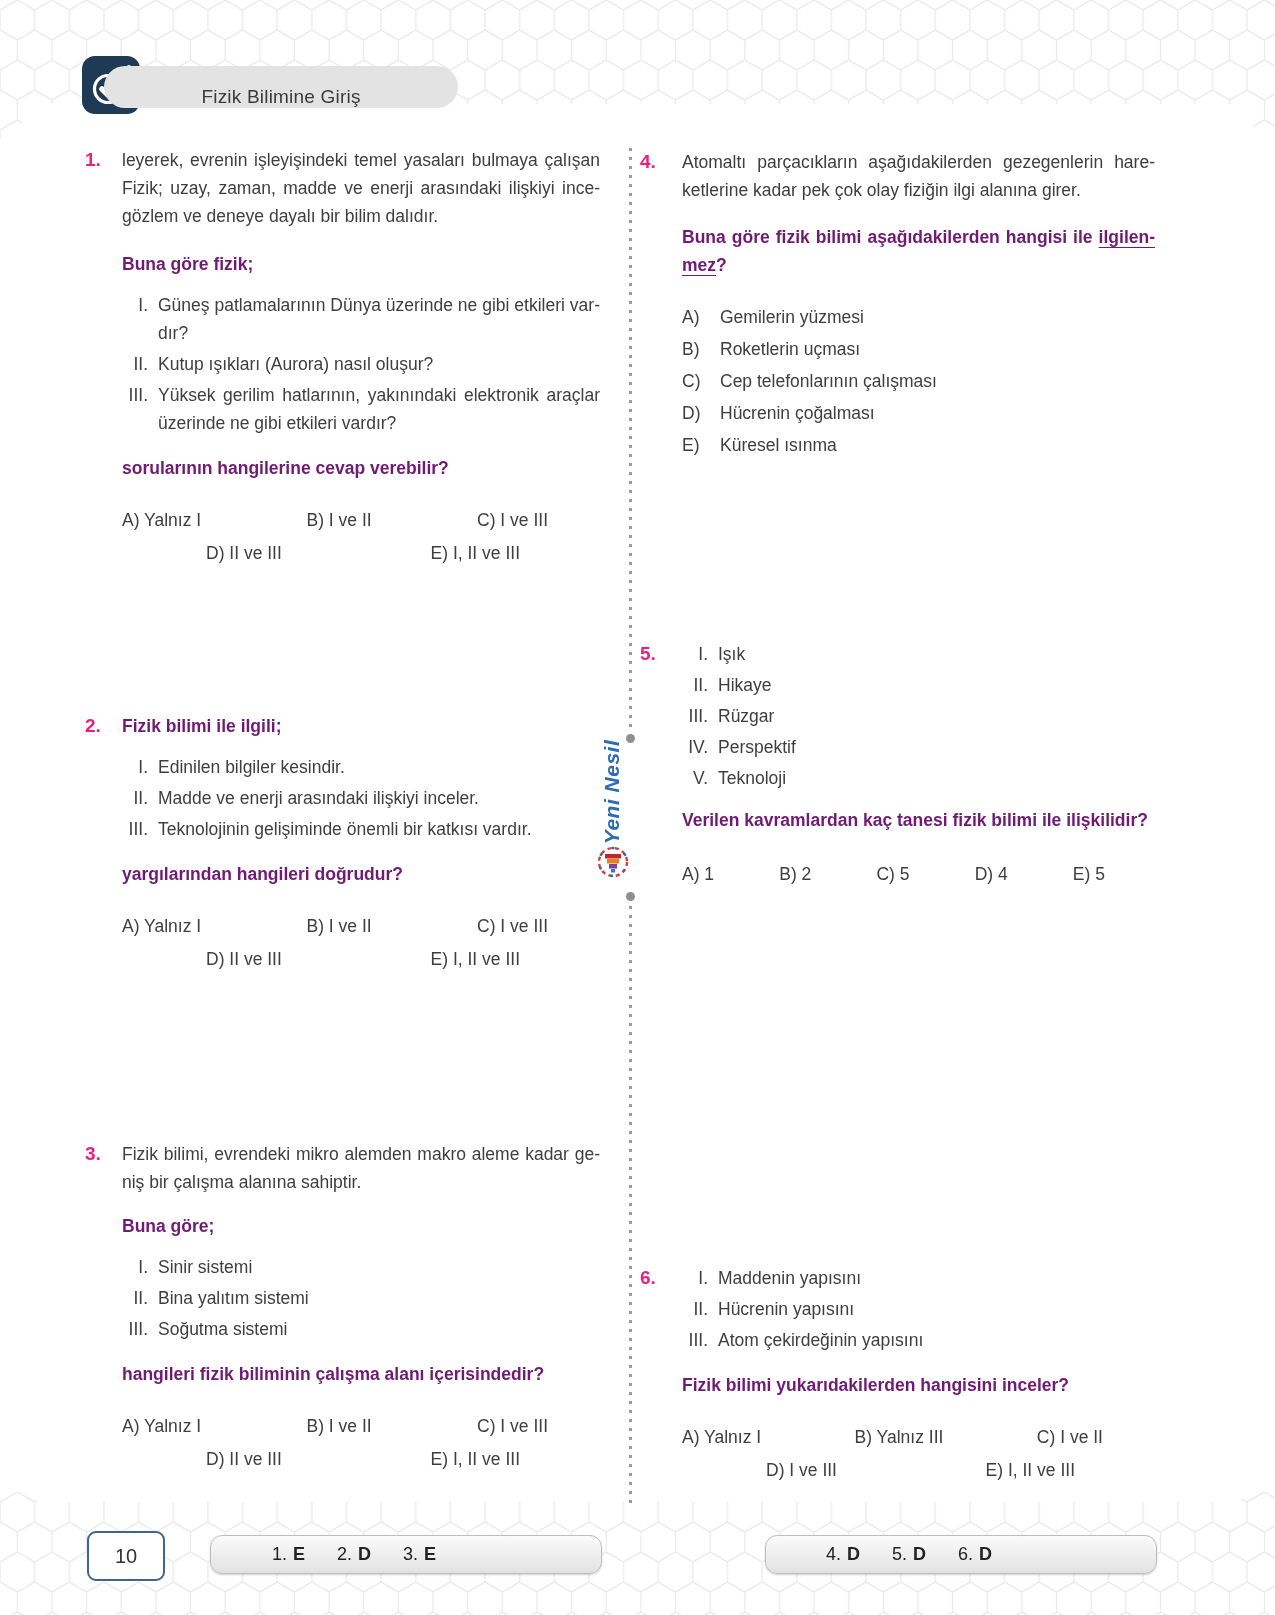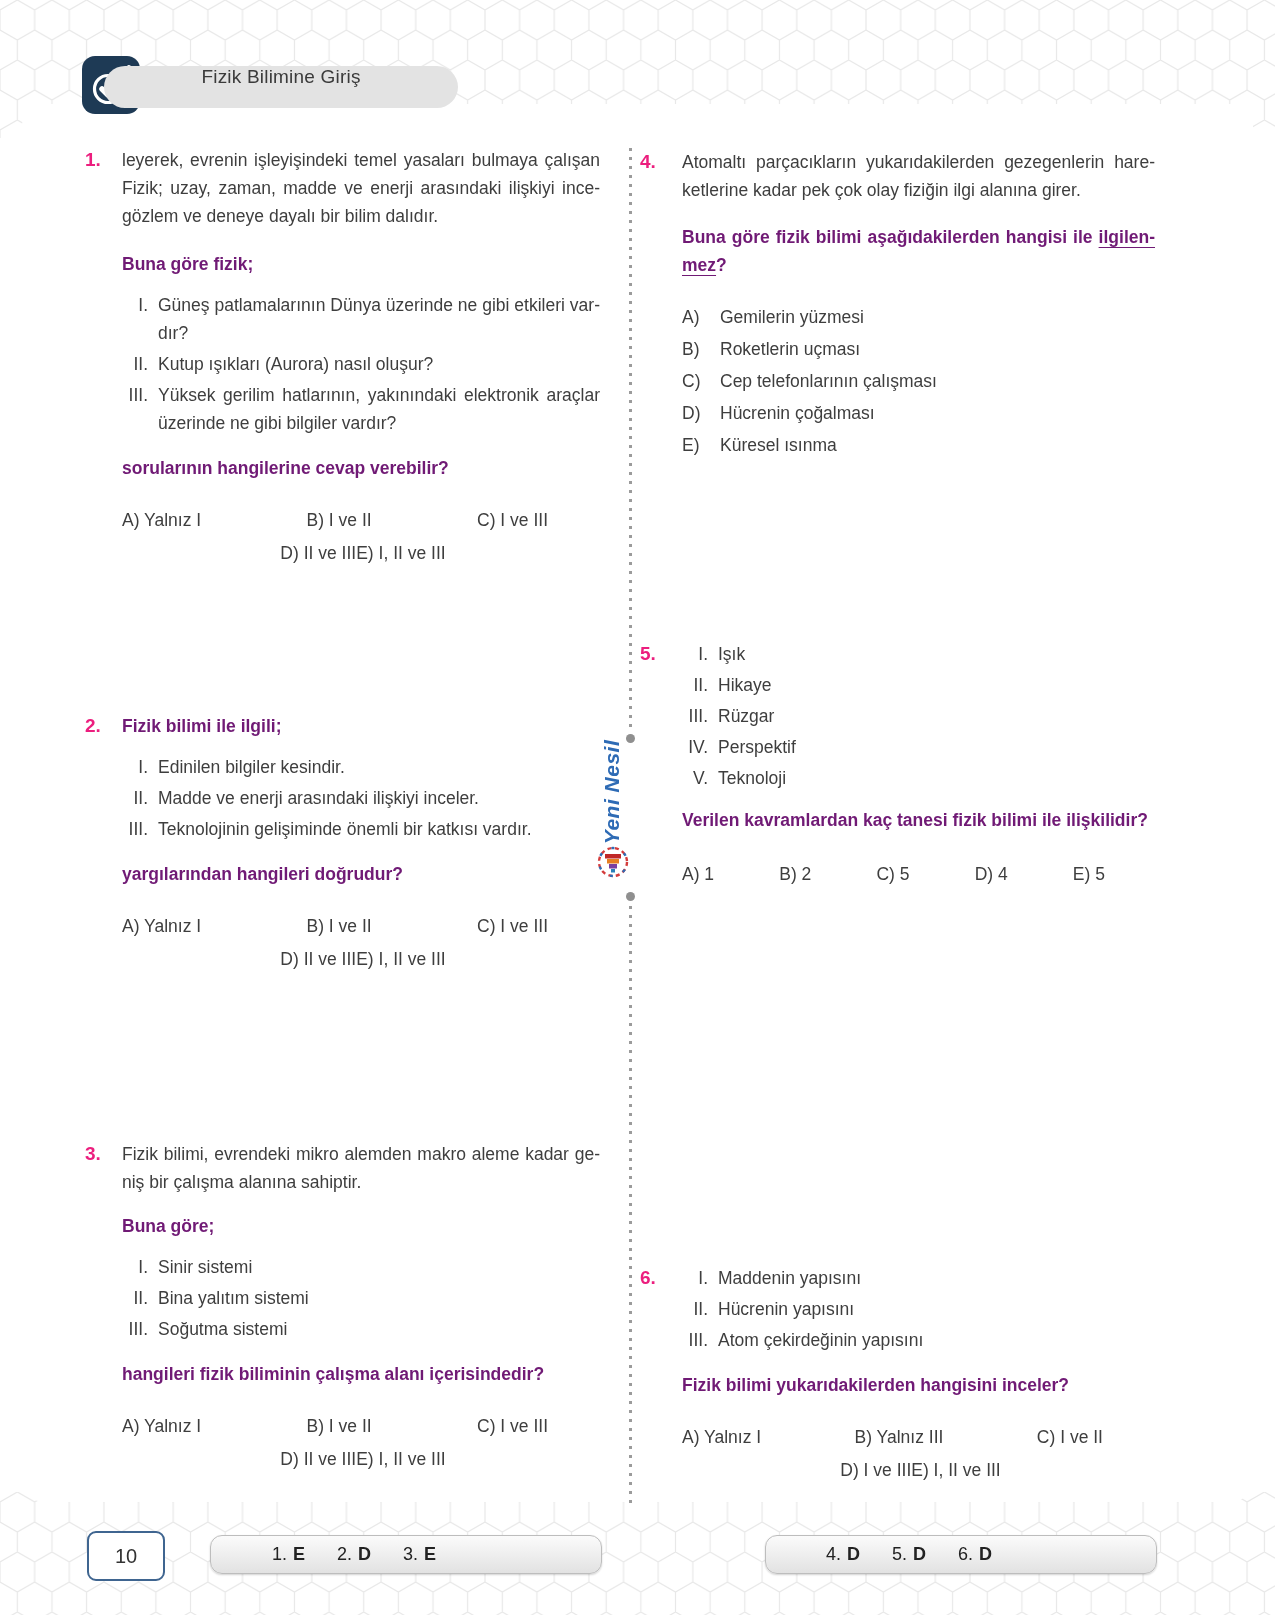--- a/index.html
+++ b/index.html
@@ -5,21 +5,21 @@
   html,body { margin:0; padding:0; background:#fff; }
   .page { position:relative; width:1275px; height:1615px; background:#ffffff; overflow:hidden;
           font-family:"Liberation Sans", sans-serif; color:#3e3e3e; }
   .hexband { position:absolute; left:0; }
   .card { position:absolute; left:22px; top:104px; width:1231px; height:1398px;
           background:#ffffff; border-radius:22px; }
 
   
   .chapter-icon { position:absolute; left:82px; top:56px; width:58px; height:58px; }
   .chapter-bar { position:absolute; left:104px; top:66px; width:354px; height:42px;
-                 background:#e3e3e3; border-radius:21px; display:flex; align-items:flex-start;
+                 background:#e3e3e3; border-radius:21px; display:flex; align-items:flex-end;
                  justify-content:center; font-size:19px; color:#3b3b3b; letter-spacing:.2px; }
 
   
   .divseg { position:absolute; left:629px; width:3px;
             background:repeating-linear-gradient(to bottom,#9b9b9b 0 3px,transparent 3px 9px); }
   .seg1 { top:148px; height:584px; }
   .seg2 { top:906px; height:600px; }
   .bigdot { position:absolute; left:626px; width:9px; height:9px; border-radius:50%; background:#8f8f8f; }
   .brand { position:absolute; left:586px; top:740px; width:52px; height:104px;
            display:flex; align-items:center; justify-content:center; }
@@ -35,21 +35,21 @@
   .jl { text-align:justify; text-align-last:justify; }
   .lead, .stem { font-weight:bold; color:#701a75; }
   .lead { margin-top:20px; }
   .stem { margin-top:17px; }
   .items { margin-top:13px; }
   .item { display:flex; margin-bottom:3px; }
   .rn { flex:none; width:26px; text-align:right; margin-right:10px; }
   .itxt { flex:1; }
   .u { text-decoration:underline; text-underline-offset:4px; }
   .optrow { display:flex; justify-content:space-between; margin-top:24px; padding-right:52px; }
-  .optrow2 { display:flex; justify-content:center; margin-top:5px; padding-left:84px; padding-right:80px; }
+  .optrow2 { display:flex; justify-content:space-between; margin-top:5px; padding-left:84px; padding-right:80px; }
   .vopts { margin-top:22px; }
   .vopt { display:flex; line-height:32px; }
   .vletter { flex:none; width:26px; margin-right:12px; }
   .q5row { display:flex; justify-content:space-between; margin-top:26px; padding-right:50px; }
 
   
   .pagebox { position:absolute; left:87px; top:1531px; width:74px; height:46px; background:#fff;
              border:2px solid #3f6590; border-radius:9px; display:flex; align-items:center;
              justify-content:center; font-size:20px; color:#333; }
   .ansbar { position:absolute; top:1535px; width:390px; height:37px; border:1px solid #bdbdbd;
@@ -123,21 +123,21 @@
           </div>
         </div>
         <div class="item">
           <div class="rn">II.</div>
           <div class="itxt">Kutup ışıkları (Aurora) nasıl oluşur?</div>
         </div>
         <div class="item">
           <div class="rn">III.</div>
           <div class="itxt">
             <div class="jl">Yüksek gerilim hatlarının, yakınındaki elektronik araçlar</div>
-            <div>üzerinde ne gibi bilgiler vardır?</div>
+            <div>üzerinde ne gibi etkileri vardır?</div>
           </div>
         </div>
       </div>
       <div class="stem">sorularının hangilerine cevap verebilir?</div>
       <div class="optrow">
         <span>A) Yalnız I</span>
         <span>B) I ve II</span>
         <span>C) I ve III</span>
       </div>
       <div class="optrow2">
@@ -210,21 +210,21 @@
         <span>D) II ve III</span>
         <span>E) I, II ve III</span>
       </div>
     </div>
   </div>
 
   <div class="q q-r" style="left:640px; top:148px">
     <div class="qnum">4.</div>
     <div class="qbody">
       <div>
-        <div class="jl">Atomaltı parçacıkların yukarıdakilerden gezegenlerin hare-</div>
+        <div class="jl">Atomaltı parçacıkların aşağıdakilerden gezegenlerin hare-</div>
         <div>ketlerine kadar pek çok olay fiziğin ilgi alanına girer.</div>
       </div>
       <div class="stem" style="margin-top:19px">
         <div class="jl">
           <span>Buna göre fizik bilimi aşağıdakilerden hangisi ile </span><span class="u">ilgilen-</span>
         </div>
         <div>
           <span class="u">mez</span><span>?</span>
         </div>
       </div>

